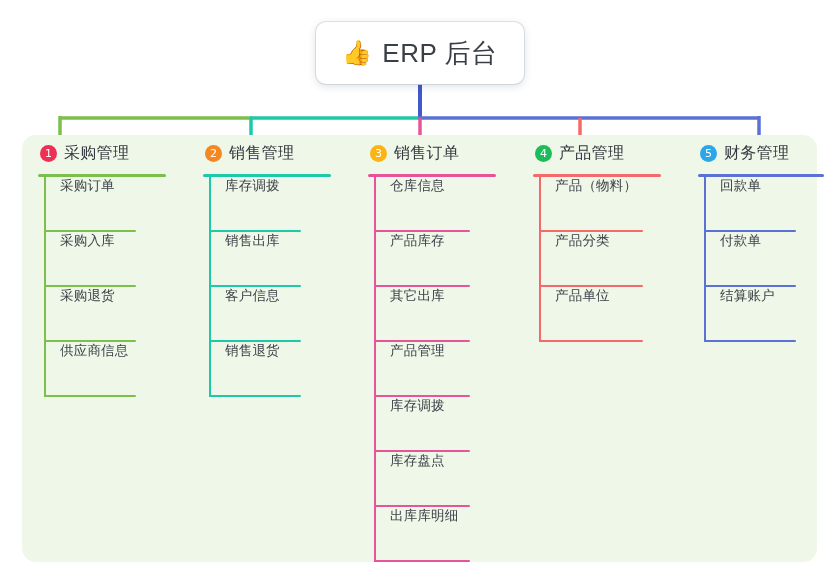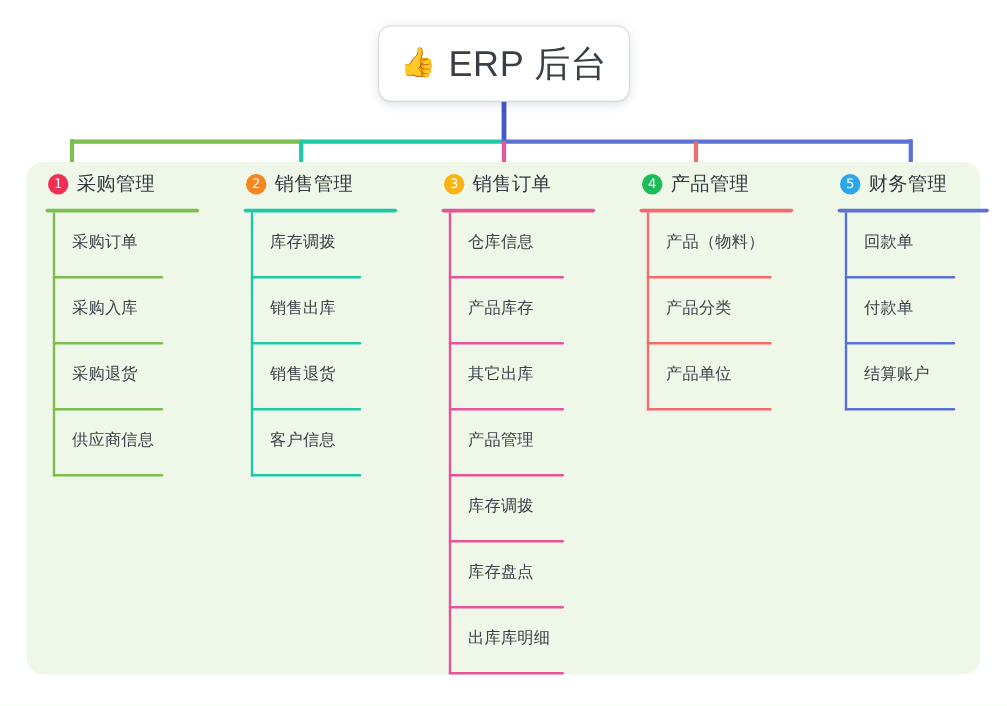--- a/index.html
+++ b/index.html
@@ -35,21 +35,21 @@
     justify-content: center;
     gap: 10px;
     box-sizing: border-box;
   }
   .root-emoji {
     font-size: 24px;
     line-height: 1;
     display: block;
   }
   .root-title {
-    font-size: 30px;
+    font-size: 26px;
     color: #3a3f47;
     letter-spacing: .5px;
     white-space: nowrap;
     text-align: center;
   }
 
   
   #wires {
     position: absolute;
     left: 0;
@@ -128,21 +128,21 @@
     position: absolute;
     left: 0;
     top: 0;
     width: 2px;
   }
   .item {
     position: relative;
     height: 55px;
     box-sizing: border-box;
     display: flex;
-    align-items: center;
+    align-items: flex-start;
     padding-left: 16px;
     font-family: Liberation Serif, serif;
   }
   .item-label {
     font-size: 13.5px;
     color: #3d4148;
     white-space: nowrap;
     padding-bottom: 5px;
     letter-spacing: .2px;
   }
@@ -223,27 +223,27 @@
           <div class="spine" style="background: rgb(30, 201, 168); height: 220px;"></div>
           <div class="item">
             <span class="item-label">库存调拨</span>
             <div class="item-rule" style="background: rgb(30, 201, 168);"></div>
           </div>
           <div class="item">
             <span class="item-label">销售出库</span>
             <div class="item-rule" style="background: rgb(30, 201, 168);"></div>
           </div>
           <div class="item">
+            <span class="item-label">客户信息</span>
+            <div class="item-rule" style="background: rgb(30, 201, 168);"></div>
+          </div>
+          <div class="item">
             <span class="item-label">销售退货</span>
             <div class="item-rule" style="background: rgb(30, 201, 168);"></div>
           </div>
-          <div class="item">
-            <span class="item-label">客户信息</span>
-            <div class="item-rule" style="background: rgb(30, 201, 168);"></div>
-          </div>
         </div>
       </div>
       <div class="column col-3">
         <div class="col-head">
           <span class="badge" style="background: rgb(252, 180, 21);">3</span>
           <span class="col-title">销售订单</span>
         </div>
         <div class="head-rule" style="background: rgb(232, 84, 154); width: 128px;"></div>
         <div class="items">
           <div class="spine" style="background: rgb(232, 84, 154); height: 385px;"></div>

